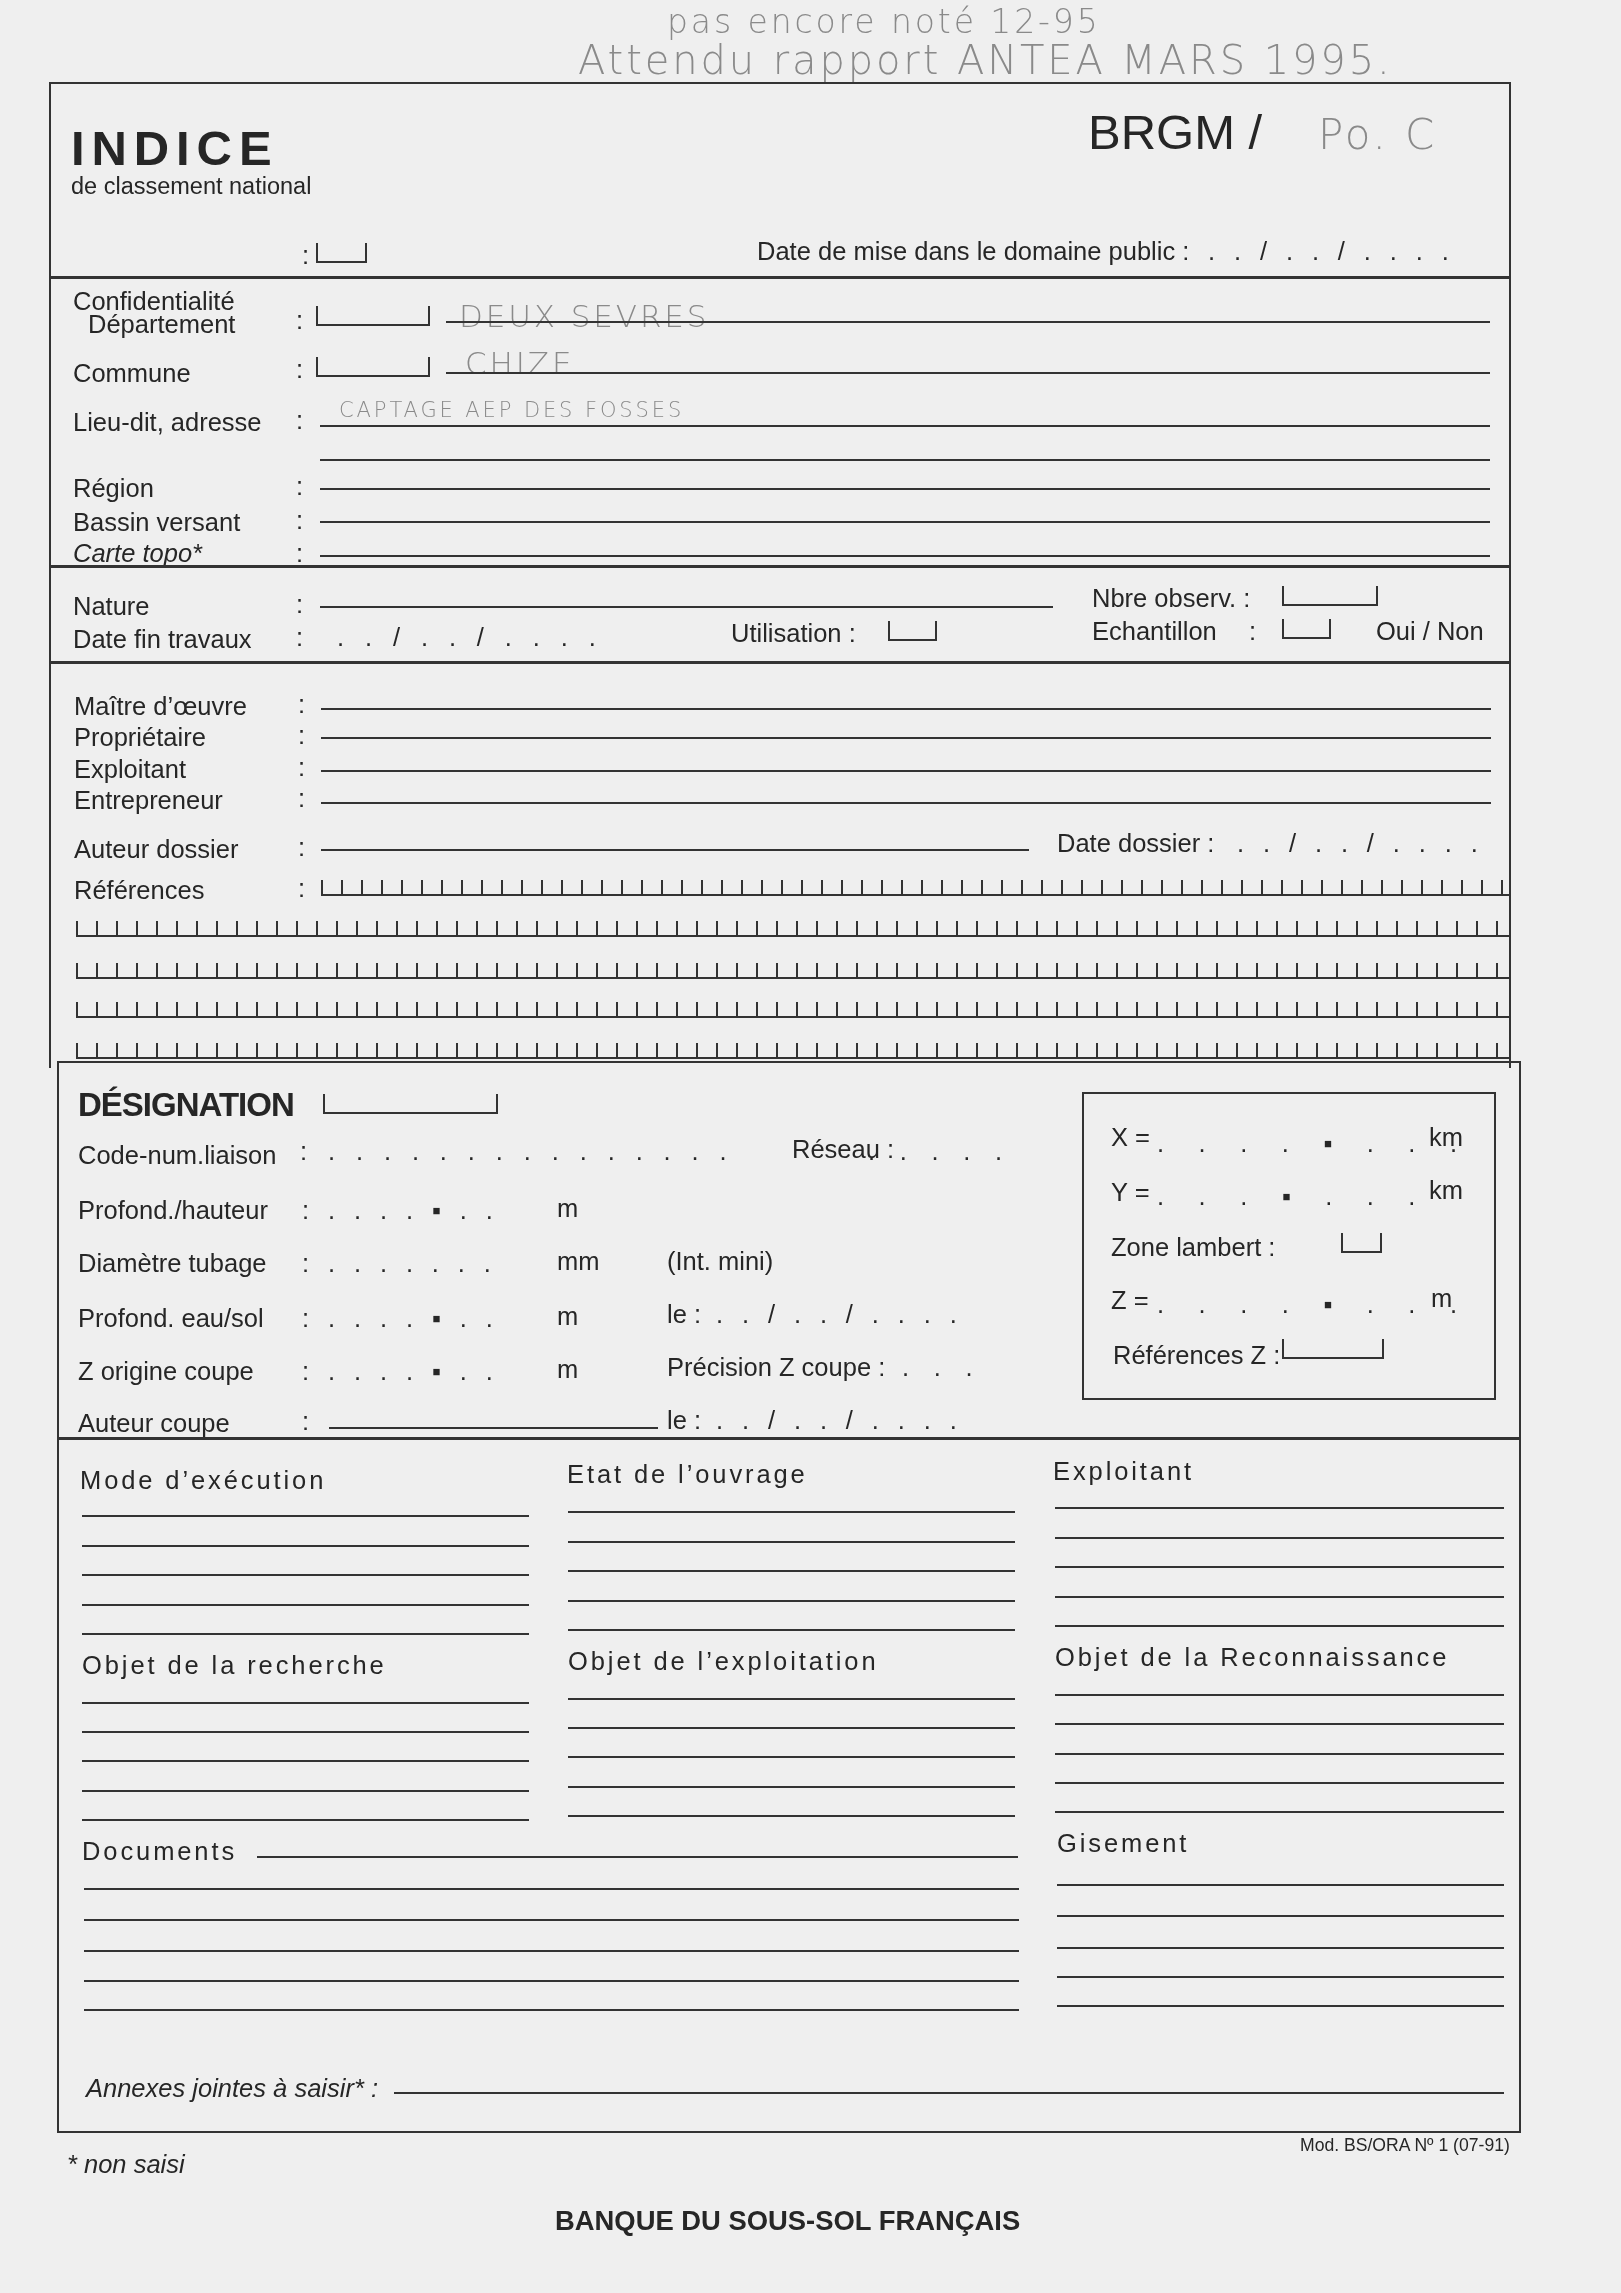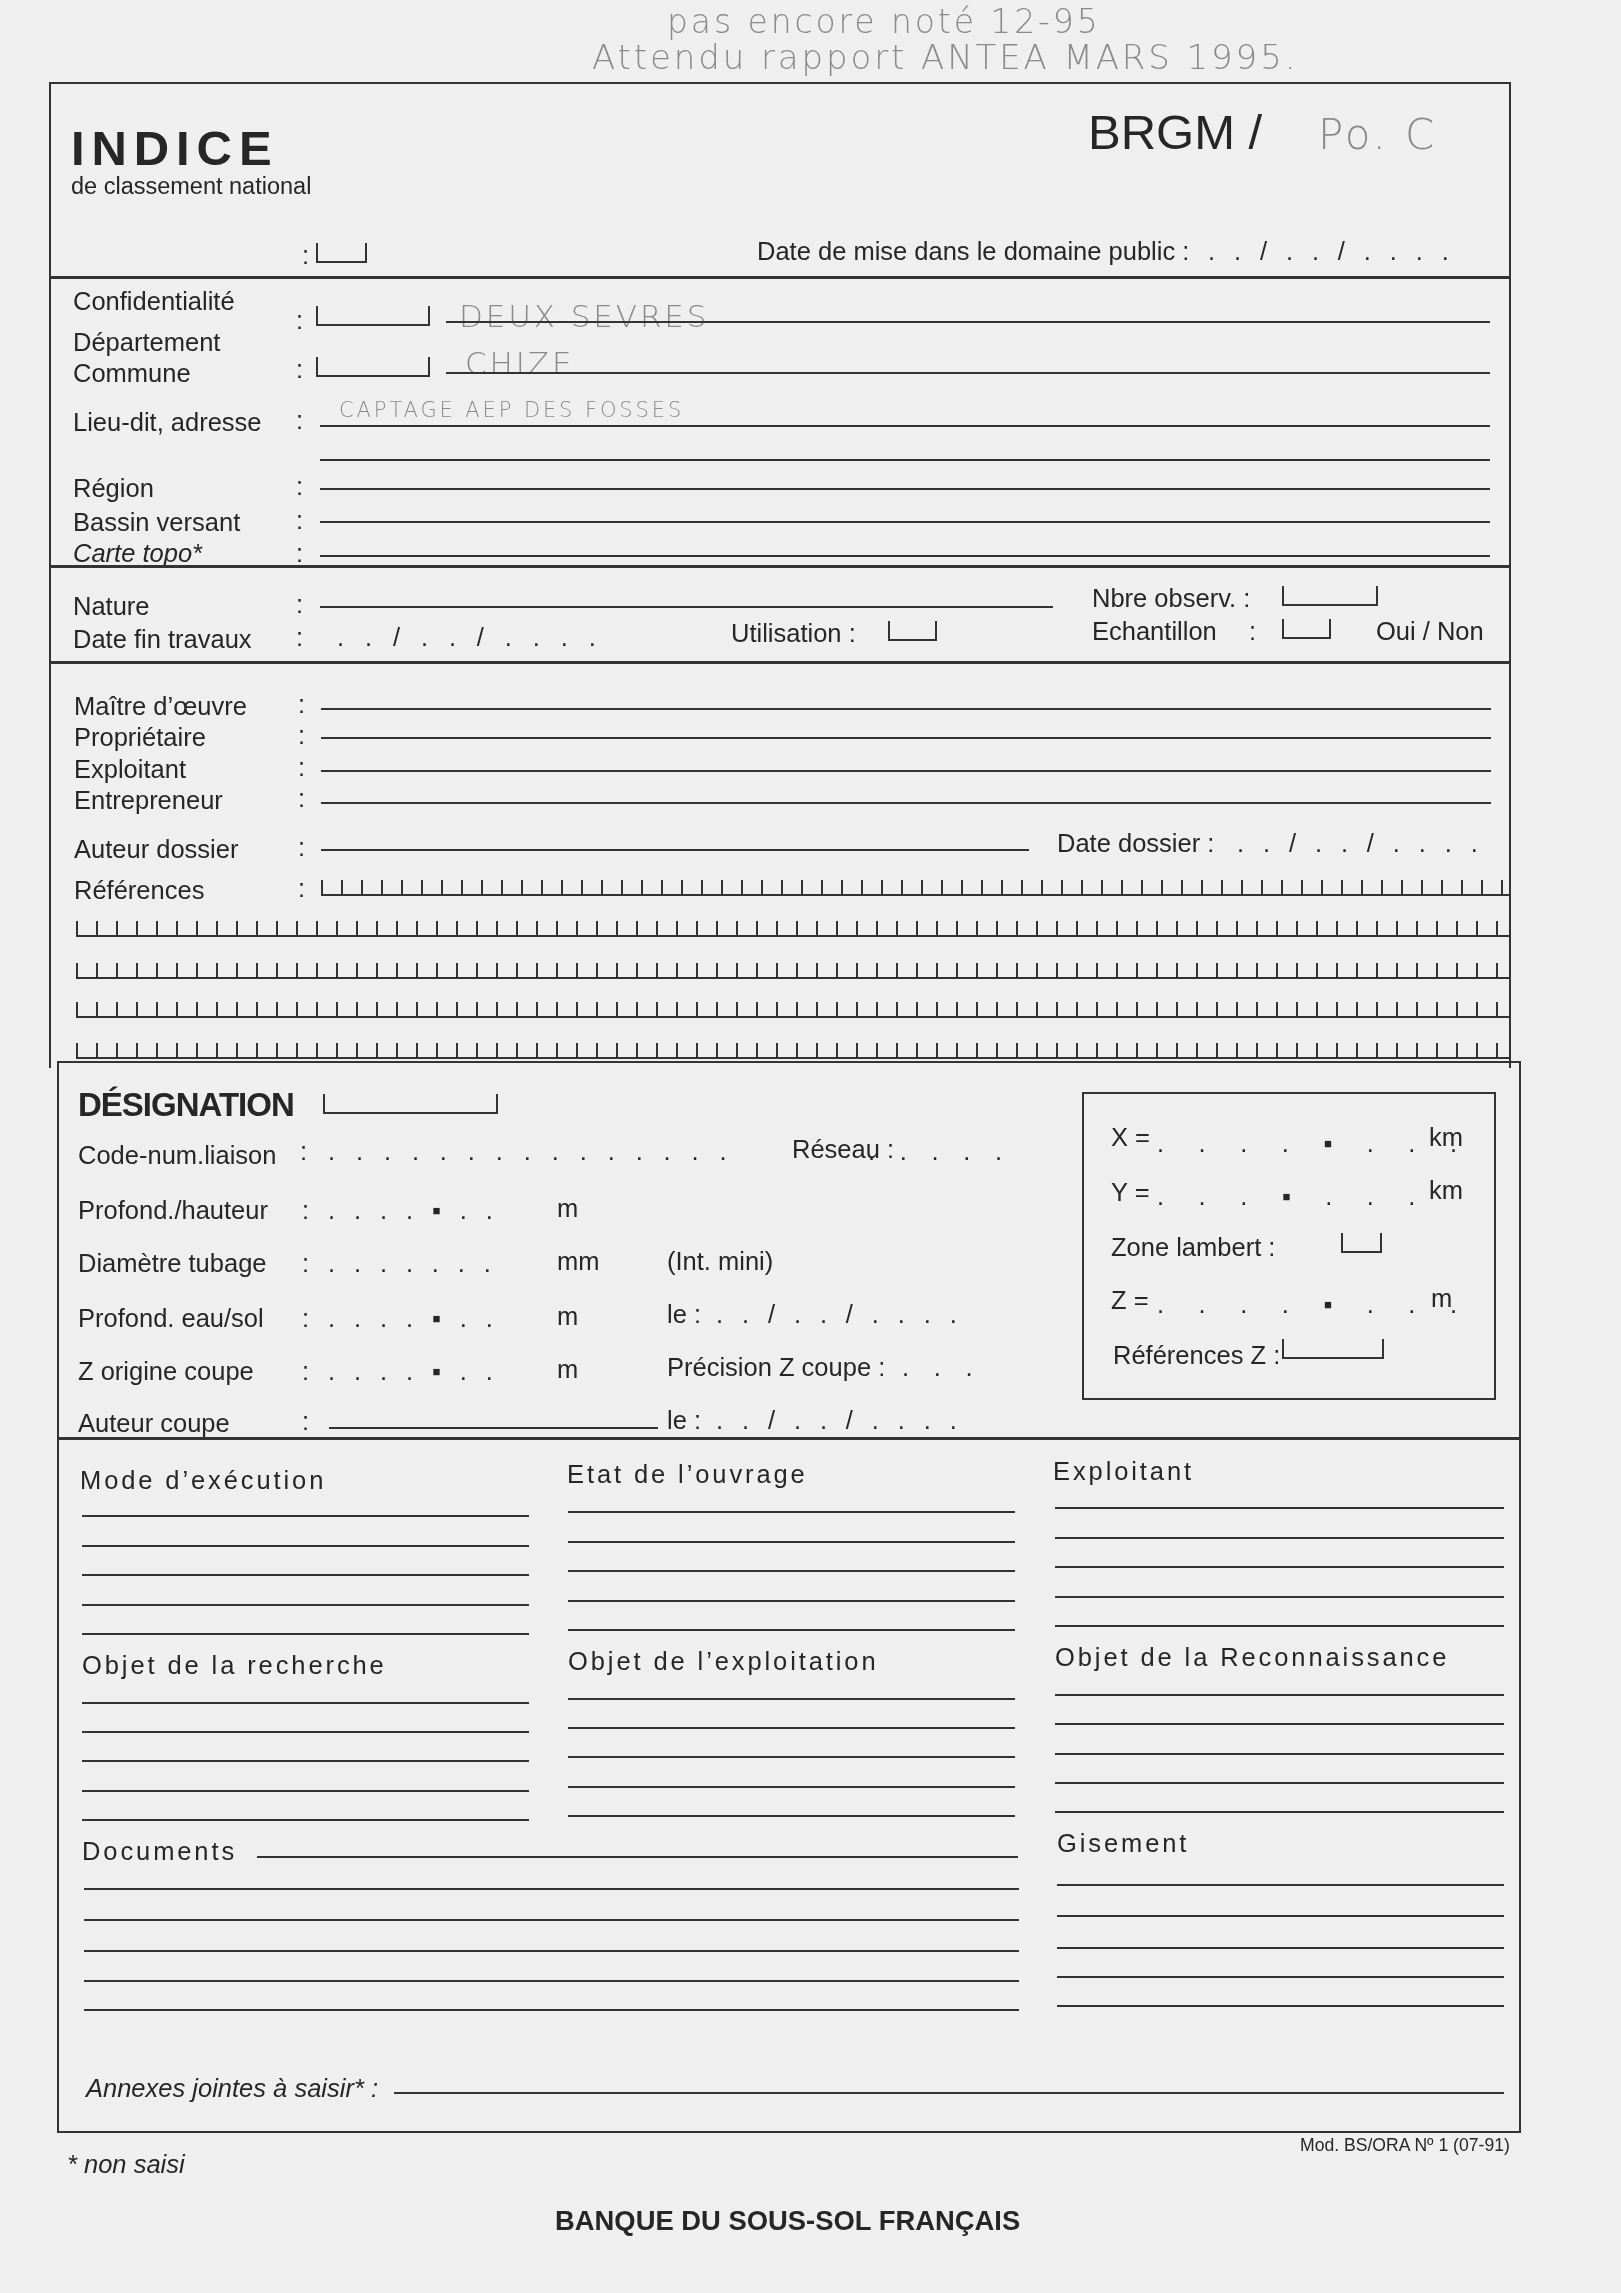--- a/index.html
+++ b/index.html
@@ -17,39 +17,39 @@
   .frame { position:absolute; border:2.9px solid #333; }
   .sec { font-size:25.5px; letter-spacing:2.9px; white-space:nowrap; }
   .dots { font-size:25.5px; letter-spacing:8.8px; white-space:nowrap; }
 </style>
 </head>
 <body>
 
 <div class="page">
 
   <div class="abs hw" style="left:667px;top:2px;font-size:33px;">pas encore noté 12-95</div>
-  <div class="abs hw" style="left:592px;top:37px;font-size:34px;">Attendu rapport ANTEA MARS 1995.</div>
+  <div class="abs hw" style="left:578px;top:37px;font-size:40px;">Attendu rapport ANTEA MARS 1995.</div>
 
   <div class="frame" style="left:49px;top:82px;width:1458px;height:984px;border-bottom:none;"></div>
 
   <div class="abs" style="left:71px;top:120px;font-size:49px;font-weight:bold;letter-spacing:6.9px;">INDICE</div>
   <div class="abs" style="left:71px;top:173px;font-size:23.5px;">de classement national</div>
 
 
   <div class="abs" style="left:1088px;top:104px;font-size:49px;">BRGM /</div>
   <div class="abs hw" style="left:1318px;top:110px;font-size:42px;">Po. C</div>
 
   <div class="abs lbl" style="left:73px;top:243px;margin-top:44px;">Confidentialité</div>
   <div class="abs lbl" style="left:302px;top:241px;">:</div>
   <div class="box" style="left:316px;top:243px;width:47px;"></div>
   <div class="abs lbl" style="left:757px;top:237px;">Date de mise dans le domaine public :</div>
   <div class="abs dots" style="left:1208px;top:237px;letter-spacing:5.9px;">. . / . . / . . . .</div>
   <div class="thick" style="left:49px;top:276px;width:1461px;"></div>
 
-  <div class="abs lbl" style="left:73px;top:310px;margin-top:18px;">Département</div>
+  <div class="abs lbl" style="left:88px;top:310px;">Département</div>
   <div class="abs lbl" style="left:296px;top:306px;">:</div>
   <div class="box" style="left:316px;top:306px;width:110px;"></div>
   <div class="abs hw" style="left:459px;top:298px;font-size:31px;">DEUX SEVRES</div>
   <div class="line" style="left:446px;top:321px;width:1044px;"></div>
 
   <div class="abs lbl" style="left:73px;top:359px;">Commune</div>
   <div class="abs lbl" style="left:296px;top:355px;">:</div>
   <div class="box" style="left:316px;top:357px;width:110px;"></div>
   <div class="abs hw" style="left:465px;top:345px;font-size:31px;">CHIZE</div>
   <div class="line" style="left:446px;top:372px;width:1044px;"></div>

